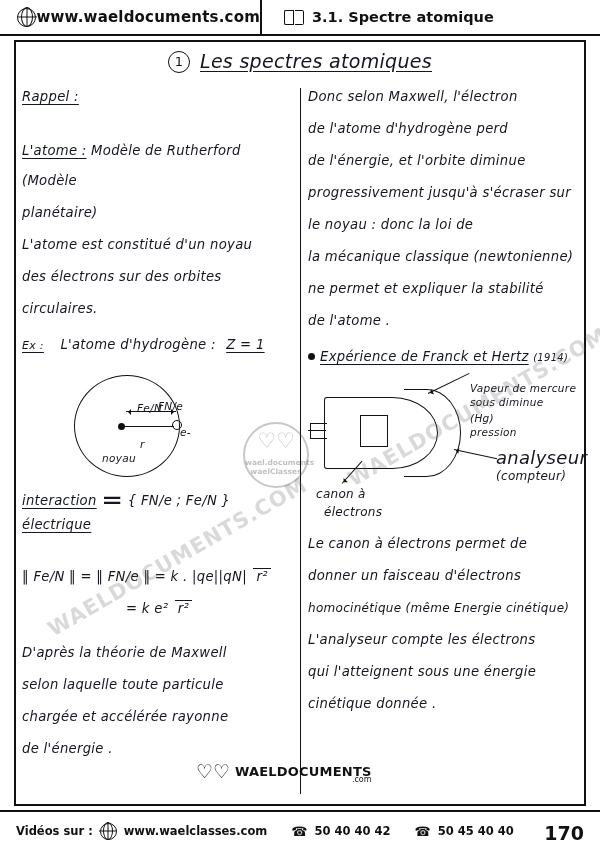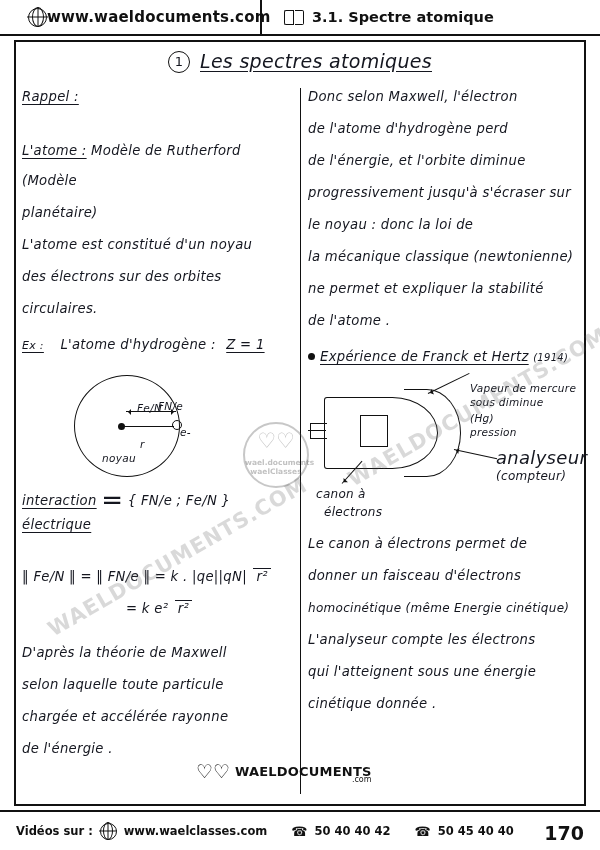--- a/index.html
+++ b/index.html
@@ -29,20 +29,21 @@
     display: flex;
     align-items: center;
     border-bottom: 2px solid #111;
   }
   .header-left {
     display: flex;
     align-items: center;
     padding-left: 28px;
     width: 260px;
     box-sizing: border-box;
+    justify-content: flex-end;
   }
   .header-right {
     display: flex;
     align-items: center;
     gap: 8px;
     padding-left: 22px;
     flex: 1;
   }
   .header-sep {
     width: 2px;

